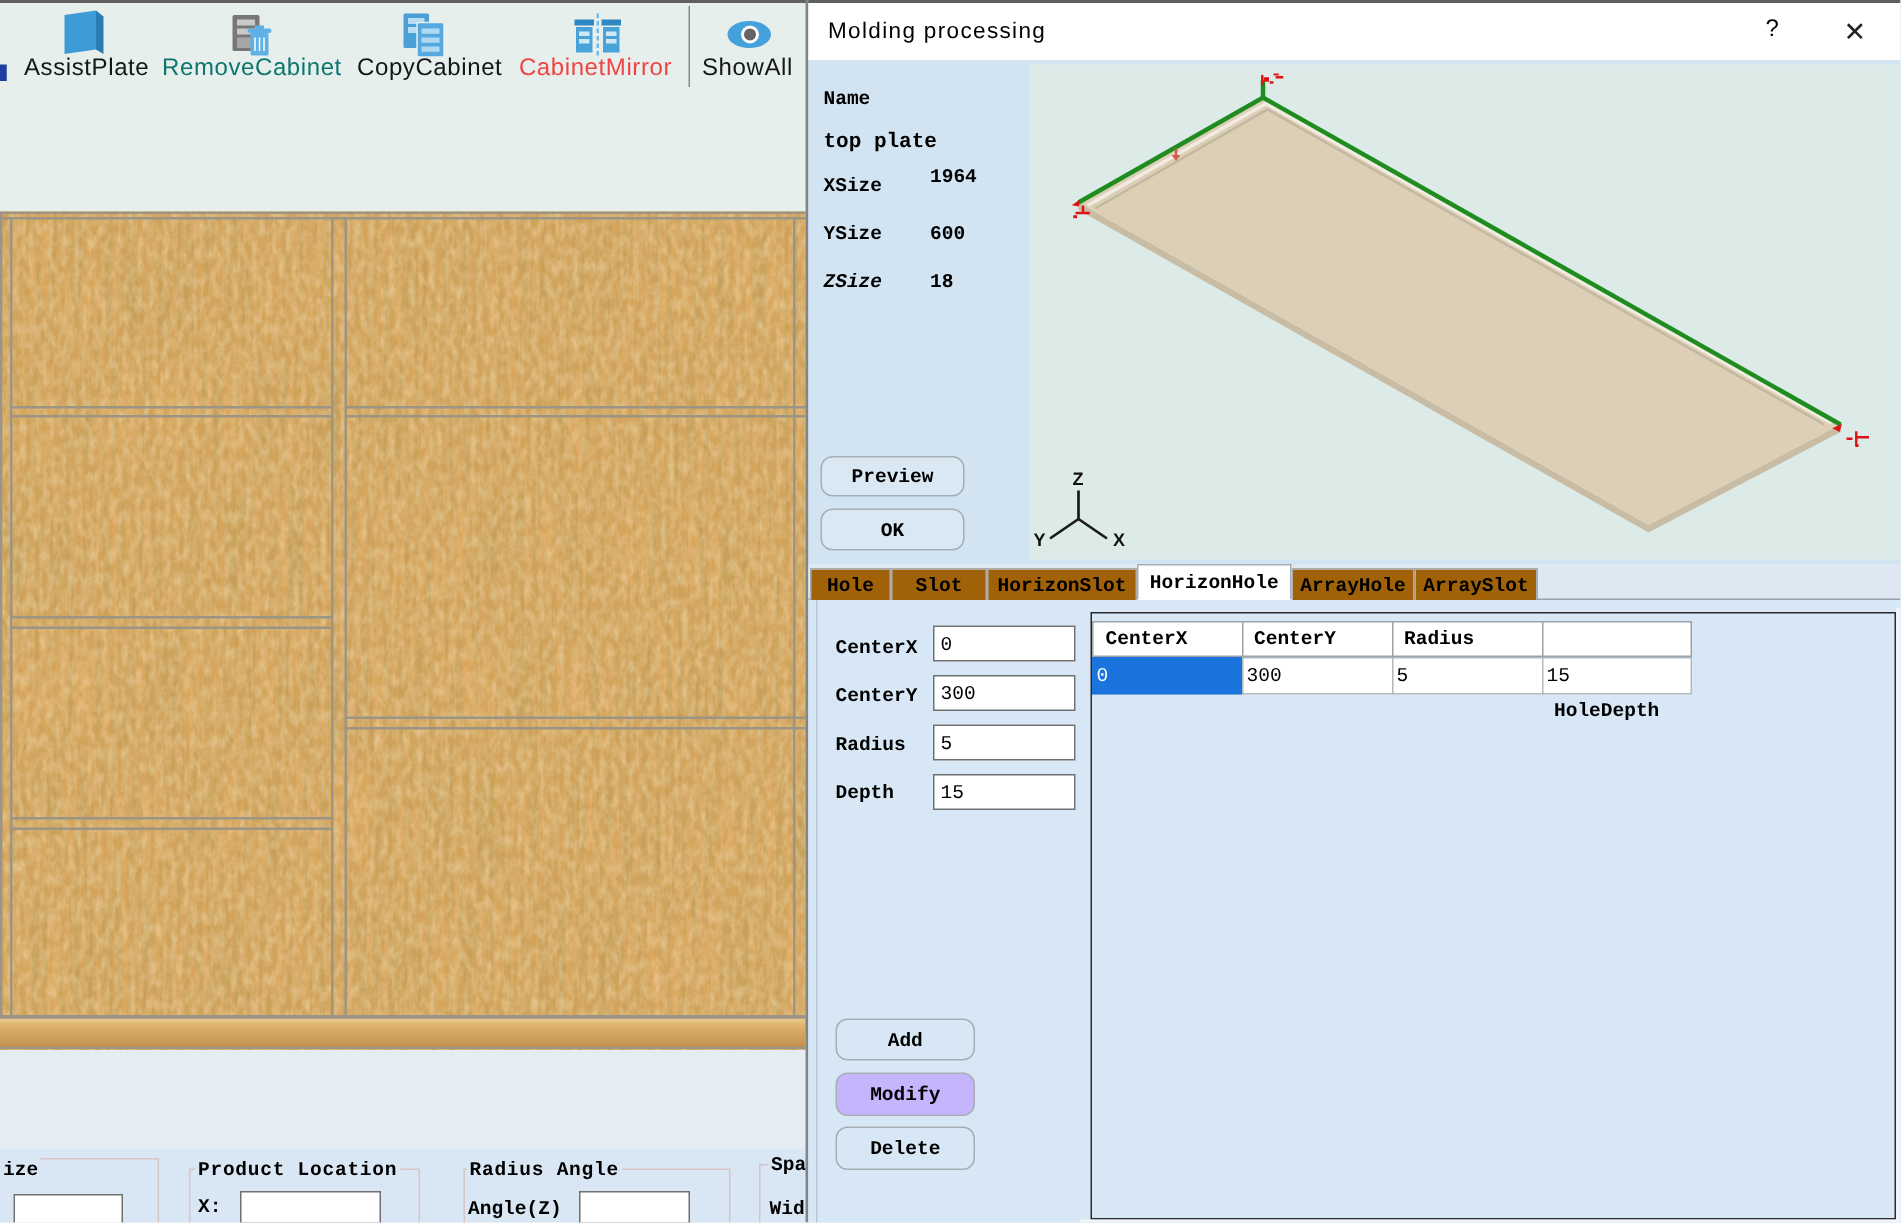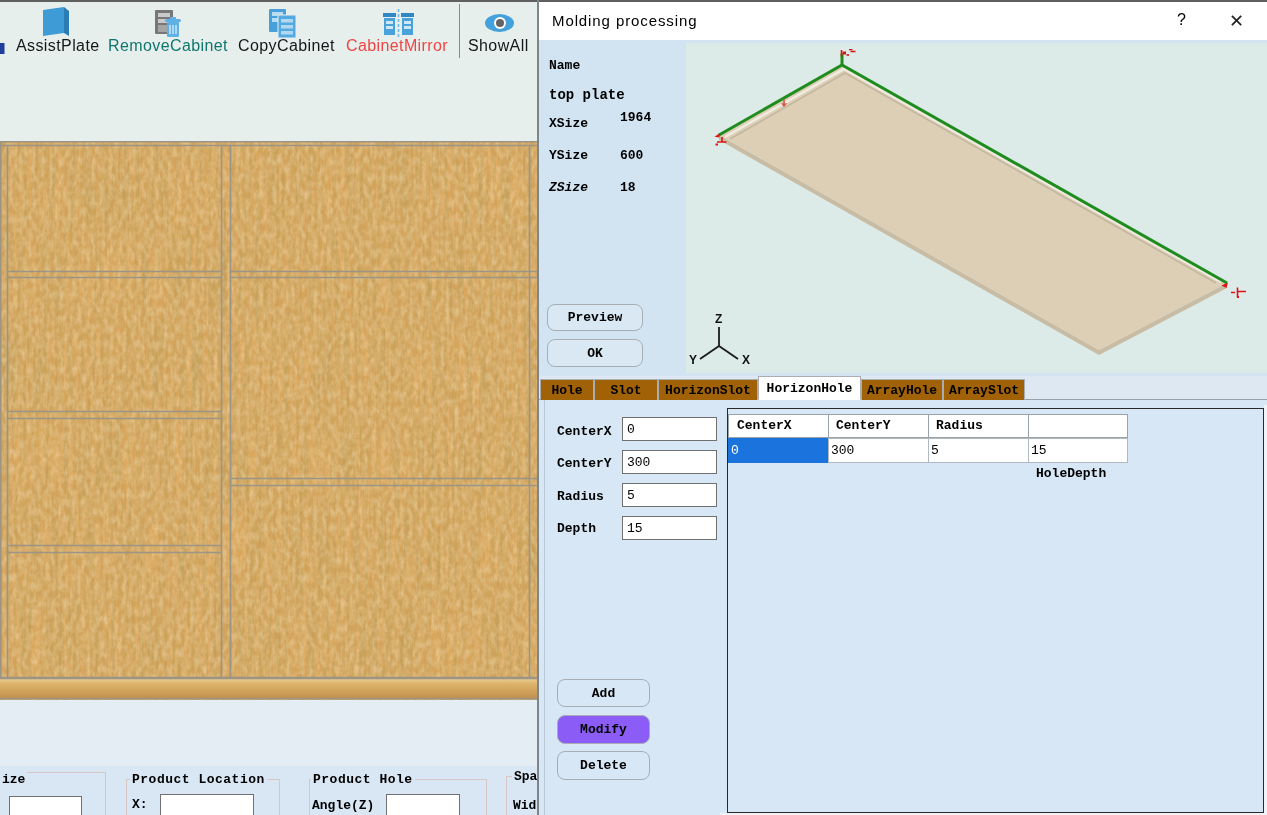--- a/index.html
+++ b/index.html
@@ -156,21 +156,21 @@
 <div class="abs" style="left:-60px;top:772px;width:164px;height:60px;border:1px solid #d8c6c6;"></div>
 <div class="abs mono" style="left:0;top:772px;font-size:13px;background:#d9e6f3;padding:0 2px;">ize</div>
 <div class="inp" style="left:9px;top:796px;width:73px;height:22px;"></div>
 
 <div class="abs" style="left:126px;top:779px;width:152px;height:50px;border:1px solid #d8c6c6;"></div>
 <div class="abs mono" style="left:130px;top:772px;font-size:13px;background:#d9e6f3;padding:0 2px;letter-spacing:0.5px;">Product Location</div>
 <div class="abs mono" style="left:132px;top:797px;font-size:13px;">X:</div>
 <div class="inp" style="left:160px;top:794px;width:94px;height:22px;"></div>
 
 <div class="abs" style="left:309px;top:779px;width:176px;height:50px;border:1px solid #d8c6c6;"></div>
-<div class="abs mono" style="left:311px;top:772px;font-size:13px;background:#d9e6f3;padding:0 2px;letter-spacing:0.5px;">Product Hole</div>
+<div class="abs mono" style="left:311px;top:772px;font-size:13px;background:#d9e6f3;padding:0 2px;letter-spacing:0.5px;">Radius Angle</div>
 <div class="abs mono" style="left:312px;top:798px;font-size:13px;">Angle(Z)</div>
 <div class="inp" style="left:386px;top:794px;width:74px;height:22px;"></div>
 
 <div class="abs" style="left:506px;top:776px;width:100px;height:52px;border:1px solid #d8c6c6;"></div>
 <div class="abs mono" style="left:512px;top:769px;font-size:13px;background:#d9e6f3;padding:0 2px;text-align:right;">Spa</div>
 <div class="abs mono" style="left:513px;top:798px;font-size:13px;">Wid</div>
 
 <div class="abs" style="left:537px;top:0;width:2px;height:815px;background:#7e868c;"></div>
 
 <div class="abs" style="left:539px;top:2px;width:728px;height:813px;background:#d2e4f1;"></div>
@@ -271,14 +271,14 @@
 <div class="abs" style="left:728px;top:438px;width:100px;height:25px;background:#1b74dd;"></div>
 <div class="abs" style="left:828px;top:438px;width:1px;height:25px;background:#b0b8c0;"></div>
 <div class="abs" style="left:928px;top:438px;width:1px;height:25px;background:#b0b8c0;"></div>
 <div class="abs" style="left:1028px;top:438px;width:1px;height:25px;background:#b0b8c0;"></div>
 <div class="abs mono" style="left:731px;top:443px;font-size:13px;color:#fff;font-weight:normal;">0</div>
 <div class="abs mono" style="left:831px;top:443px;font-size:13px;font-weight:normal;">300</div>
 <div class="abs mono" style="left:931px;top:443px;font-size:13px;font-weight:normal;">5</div>
 <div class="abs mono" style="left:1031px;top:443px;font-size:13px;font-weight:normal;">15</div>
 
 <div class="btn" style="left:557px;top:679px;width:91px;height:26px;background:#d7e7f5;">Add</div>
-<div class="btn" style="left:557px;top:715px;width:91px;height:27px;background:#8b5cf6;">Modify</div>
+<div class="btn" style="left:557px;top:715px;width:91px;height:27px;background:#c4b5fd;">Modify</div>
 <div class="btn" style="left:557px;top:751px;width:91px;height:27px;background:#d7e7f5;">Delete</div>
 
 </body></html>

